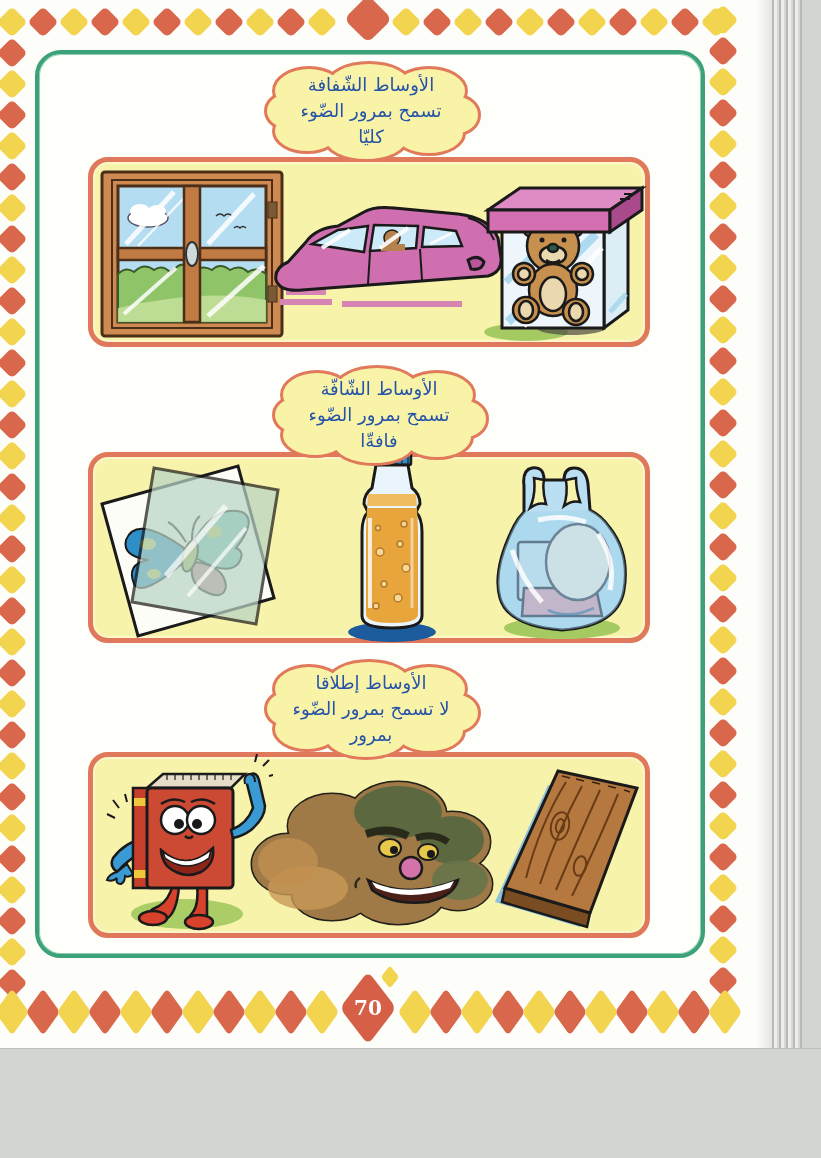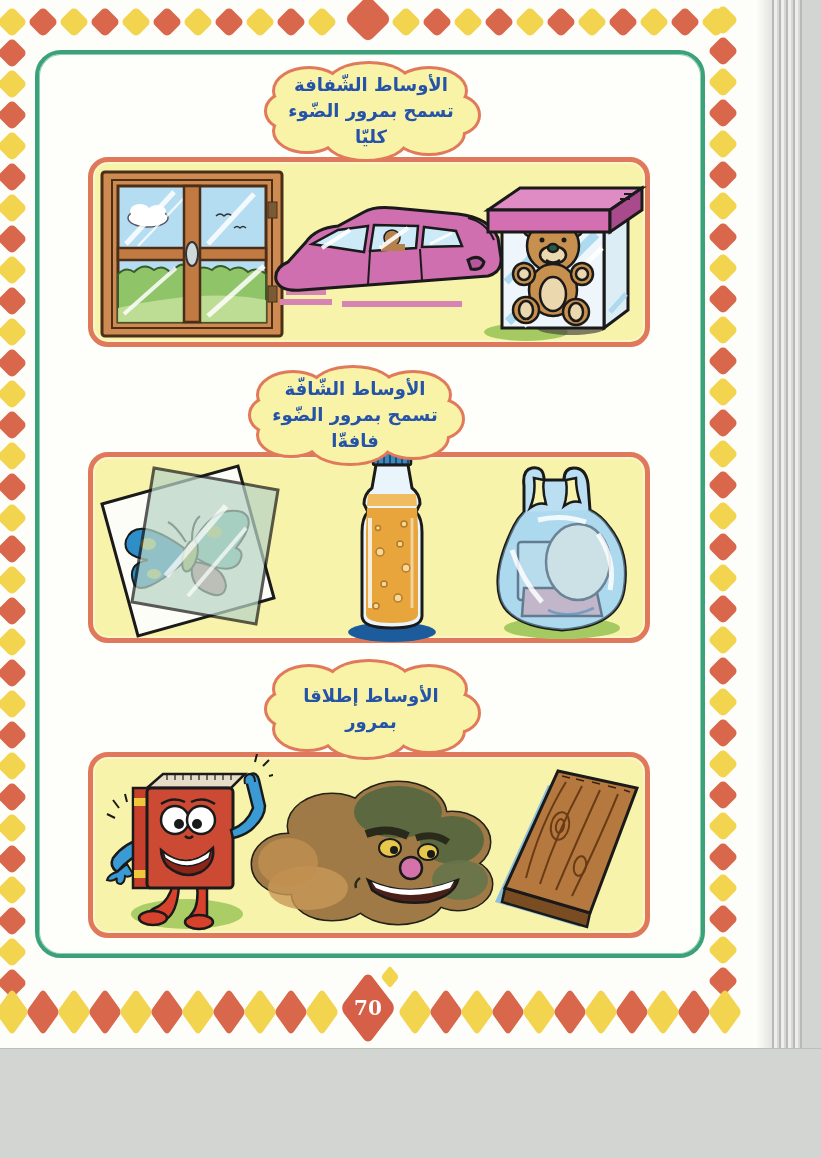--- a/index.html
+++ b/index.html
@@ -32,25 +32,25 @@
   
   .panel{position:absolute;border:5px solid #e0795b;border-radius:20px;background:#f8f3ab;
     box-shadow:inset 0 0 0 2px #fbf7c9;}
   #panel-1{left:88px;top:157px;width:552px;height:180px;}
   #panel-2{left:88px;top:452px;width:552px;height:181px;}
   #panel-3{left:88px;top:752px;width:552px;height:176px;}
   
   .cloud{position:absolute;width:220px;height:108px;z-index:5;}
   .cloud svg{position:absolute;left:0;top:0;width:100%;height:100%;}
   .cloud .txt{position:absolute;left:10px;top:10px;width:200px;height:88px;
-    display:flex;flex-direction:column;justify-content:center;align-items:center;
-    color:#2453a8;font-weight:bold;font-size:18px;line-height:26px;text-align:center;
+    display:flex;flex-direction:column;justify-content:center;
+    color:#2453a8;font-weight:normal;font-size:18px;line-height:26px;text-align:center;
     direction:rtl;}
   #cloud-1{left:261px;top:57px;}
-  #cloud-2{left:245px;top:361px;}
+  #cloud-2{left:269px;top:361px;}
   #cloud-3{left:261px;top:655px;}
   .illus{position:absolute;z-index:4;}
   .ghost{position:absolute;background:#9a9a90;filter:blur(4px);opacity:.08;border-radius:40%;}
   .stroked{fill:#f9f3a8;stroke:#e1795b;stroke-width:6;}
   .filled{fill:#f9f3a8;}
   .cstroked{fill:#a07a46;stroke:#22211a;stroke-width:3;}
   .cfilled{fill:#a07a46;}
 </style>
 </head>
 <body>
@@ -228,20 +228,21 @@
       </div>
     </div>
 
     <div id="cloud-3" class="cloud">
       <svg viewBox="0 0 220 108">
         <use href="#cloudShape" class="stroked"></use>
         <use href="#cloudShape" class="filled"></use>
       </svg>
       <div class="txt">
         <div>الأوساط إطلاقا</div>
+        <div>لا تسمح بمرور الضّوء</div>
         <div>بمرور</div>
       </div>
     </div>
 
     <svg class="illus" style="left:96px;top:166px;width:192px;height:176px" viewBox="0 0 192 176">
       <rect x="6" y="6" width="180" height="164" rx="3" fill="#cf8a52" stroke="#4a2e18" stroke-width="3"></rect>
       <rect x="22" y="20" width="148" height="136" fill="#b5ddf2" stroke="#4a2e18" stroke-width="3"></rect>
       <path d="M22,156 L22,108 Q30,100 38,106 Q48,96 58,104 Q66,98 74,106 L82,100 Q90,96 94,104 L94,156 Z" fill="#8fc468" stroke="#3a5a28" stroke-width="2"></path>
       <path d="M98,156 L98,106 Q106,98 116,104 Q124,96 134,104 Q144,98 152,106 Q160,100 170,108 L170,156 Z" fill="#8fc468" stroke="#3a5a28" stroke-width="2"></path>
       <path d="M22,156 L170,156 L170,134 Q110,122 22,142 Z" fill="#c6e29c" opacity="0.85"></path>

